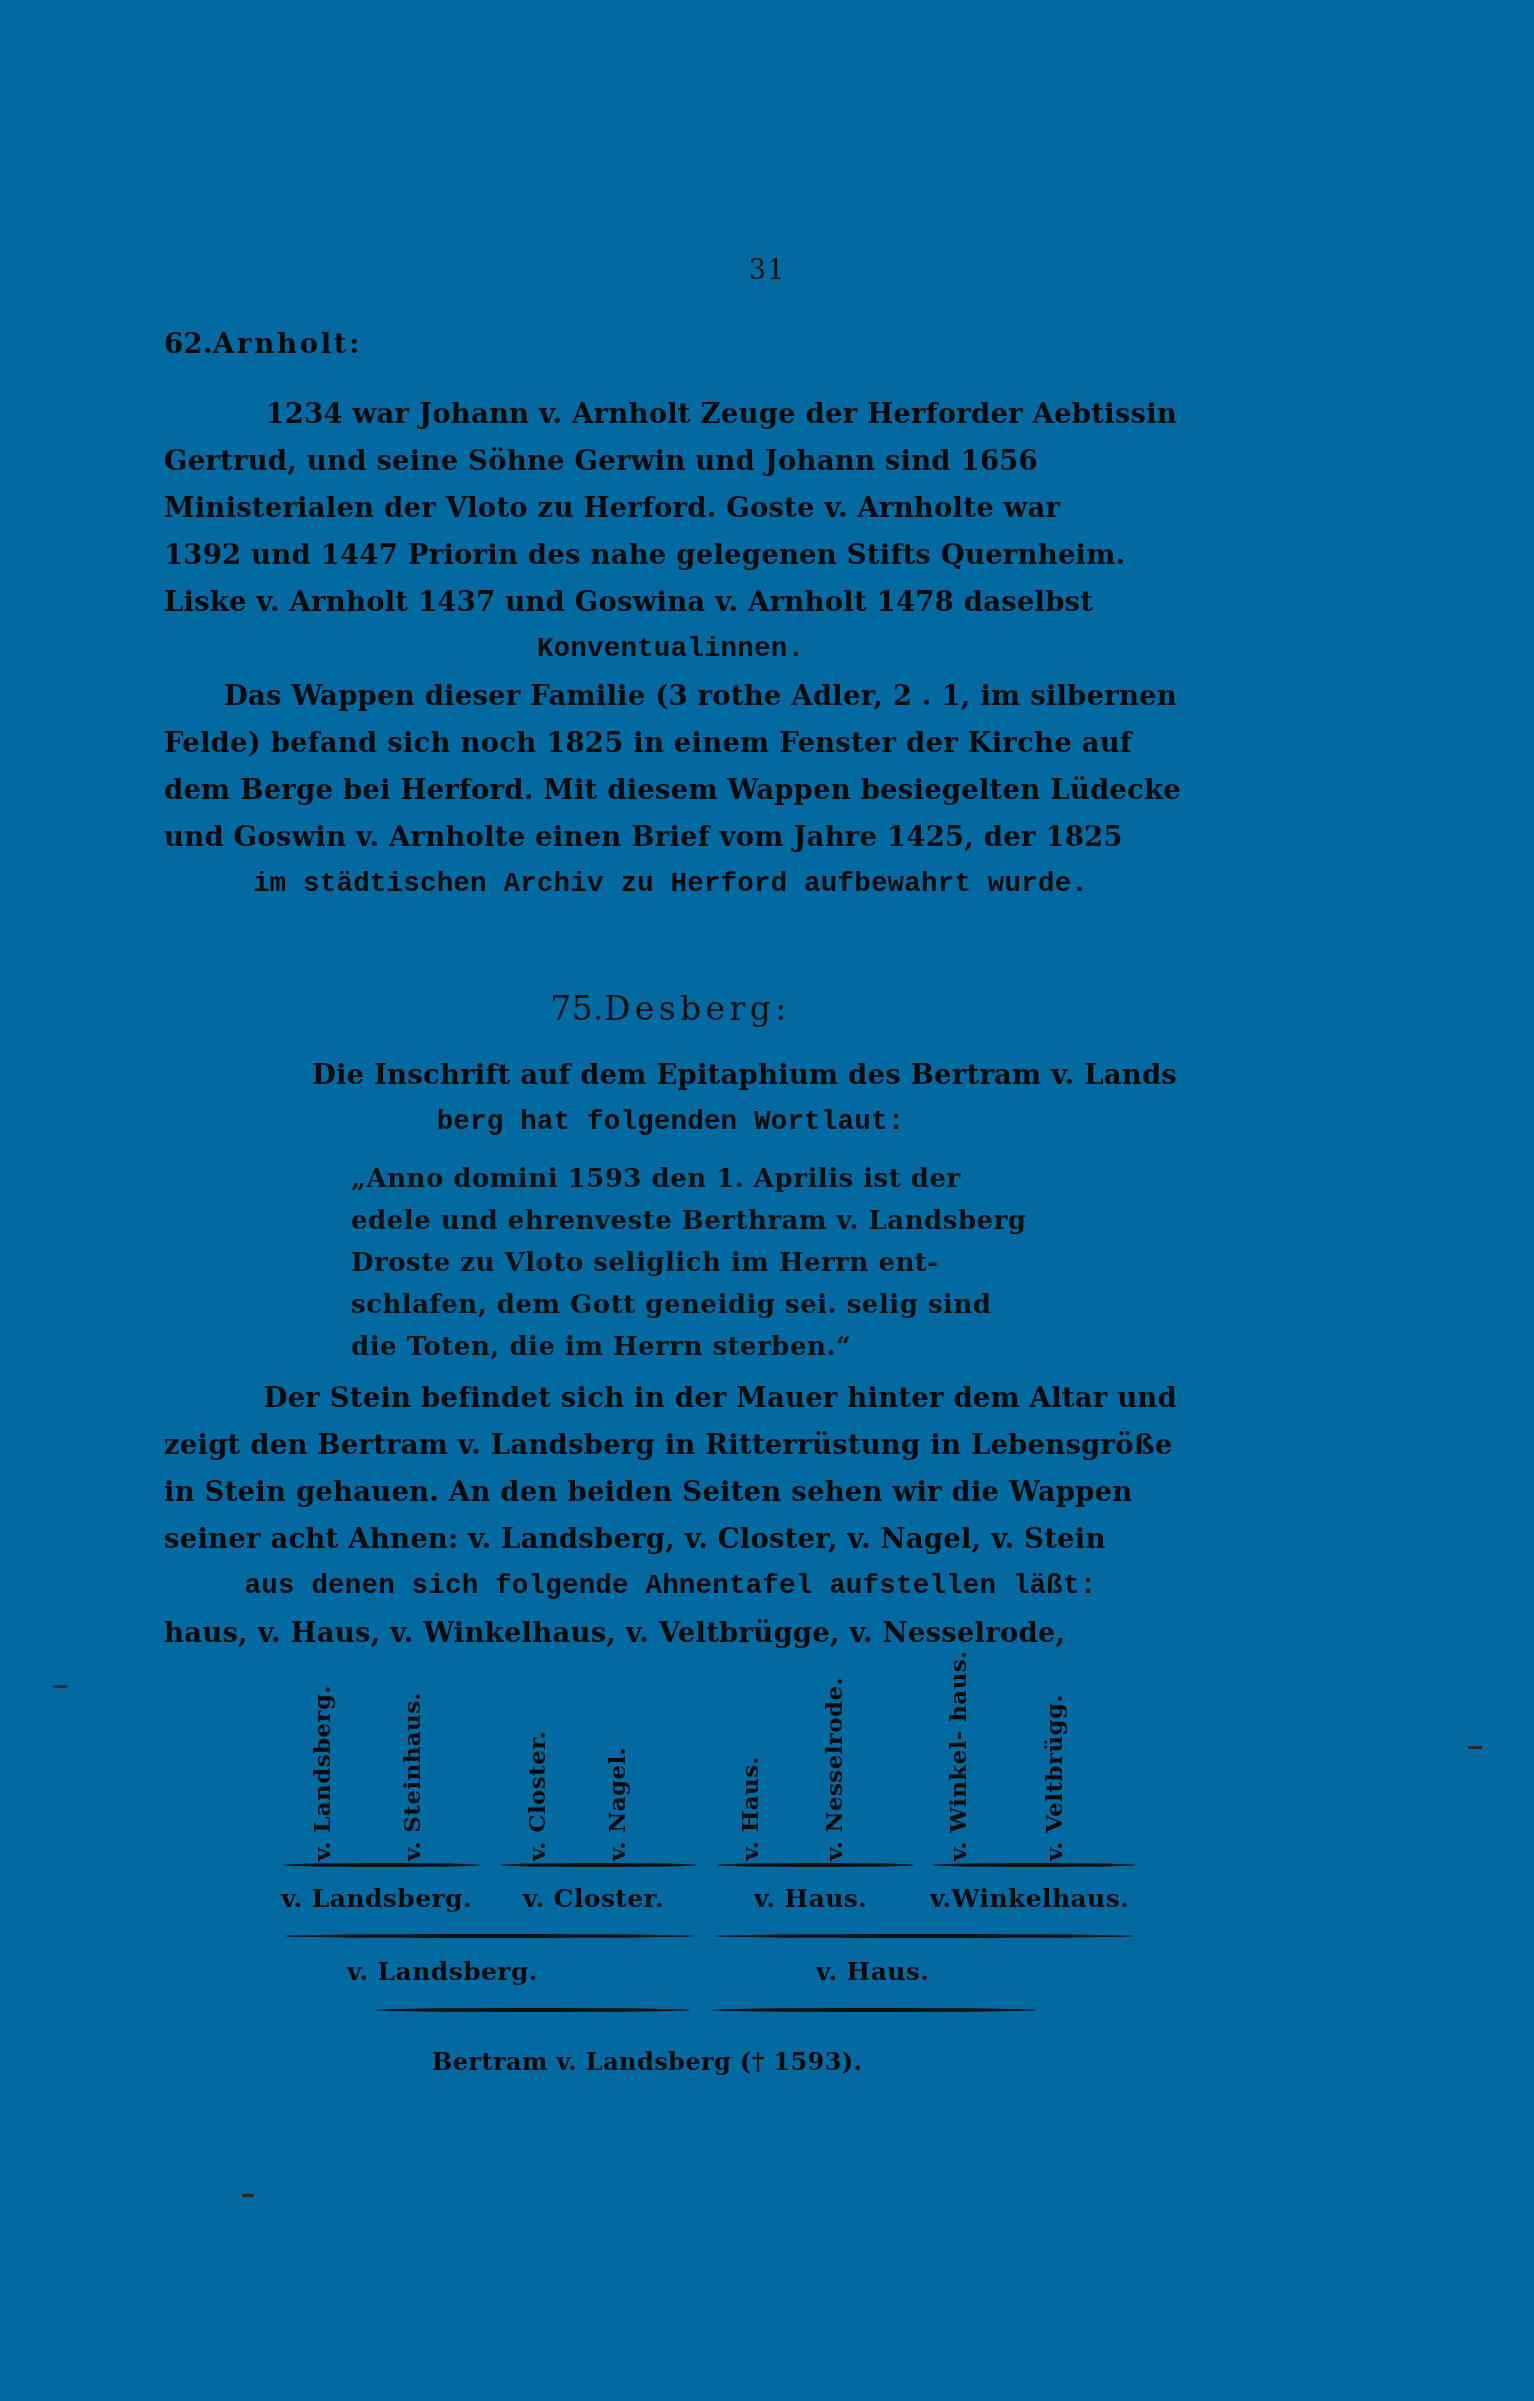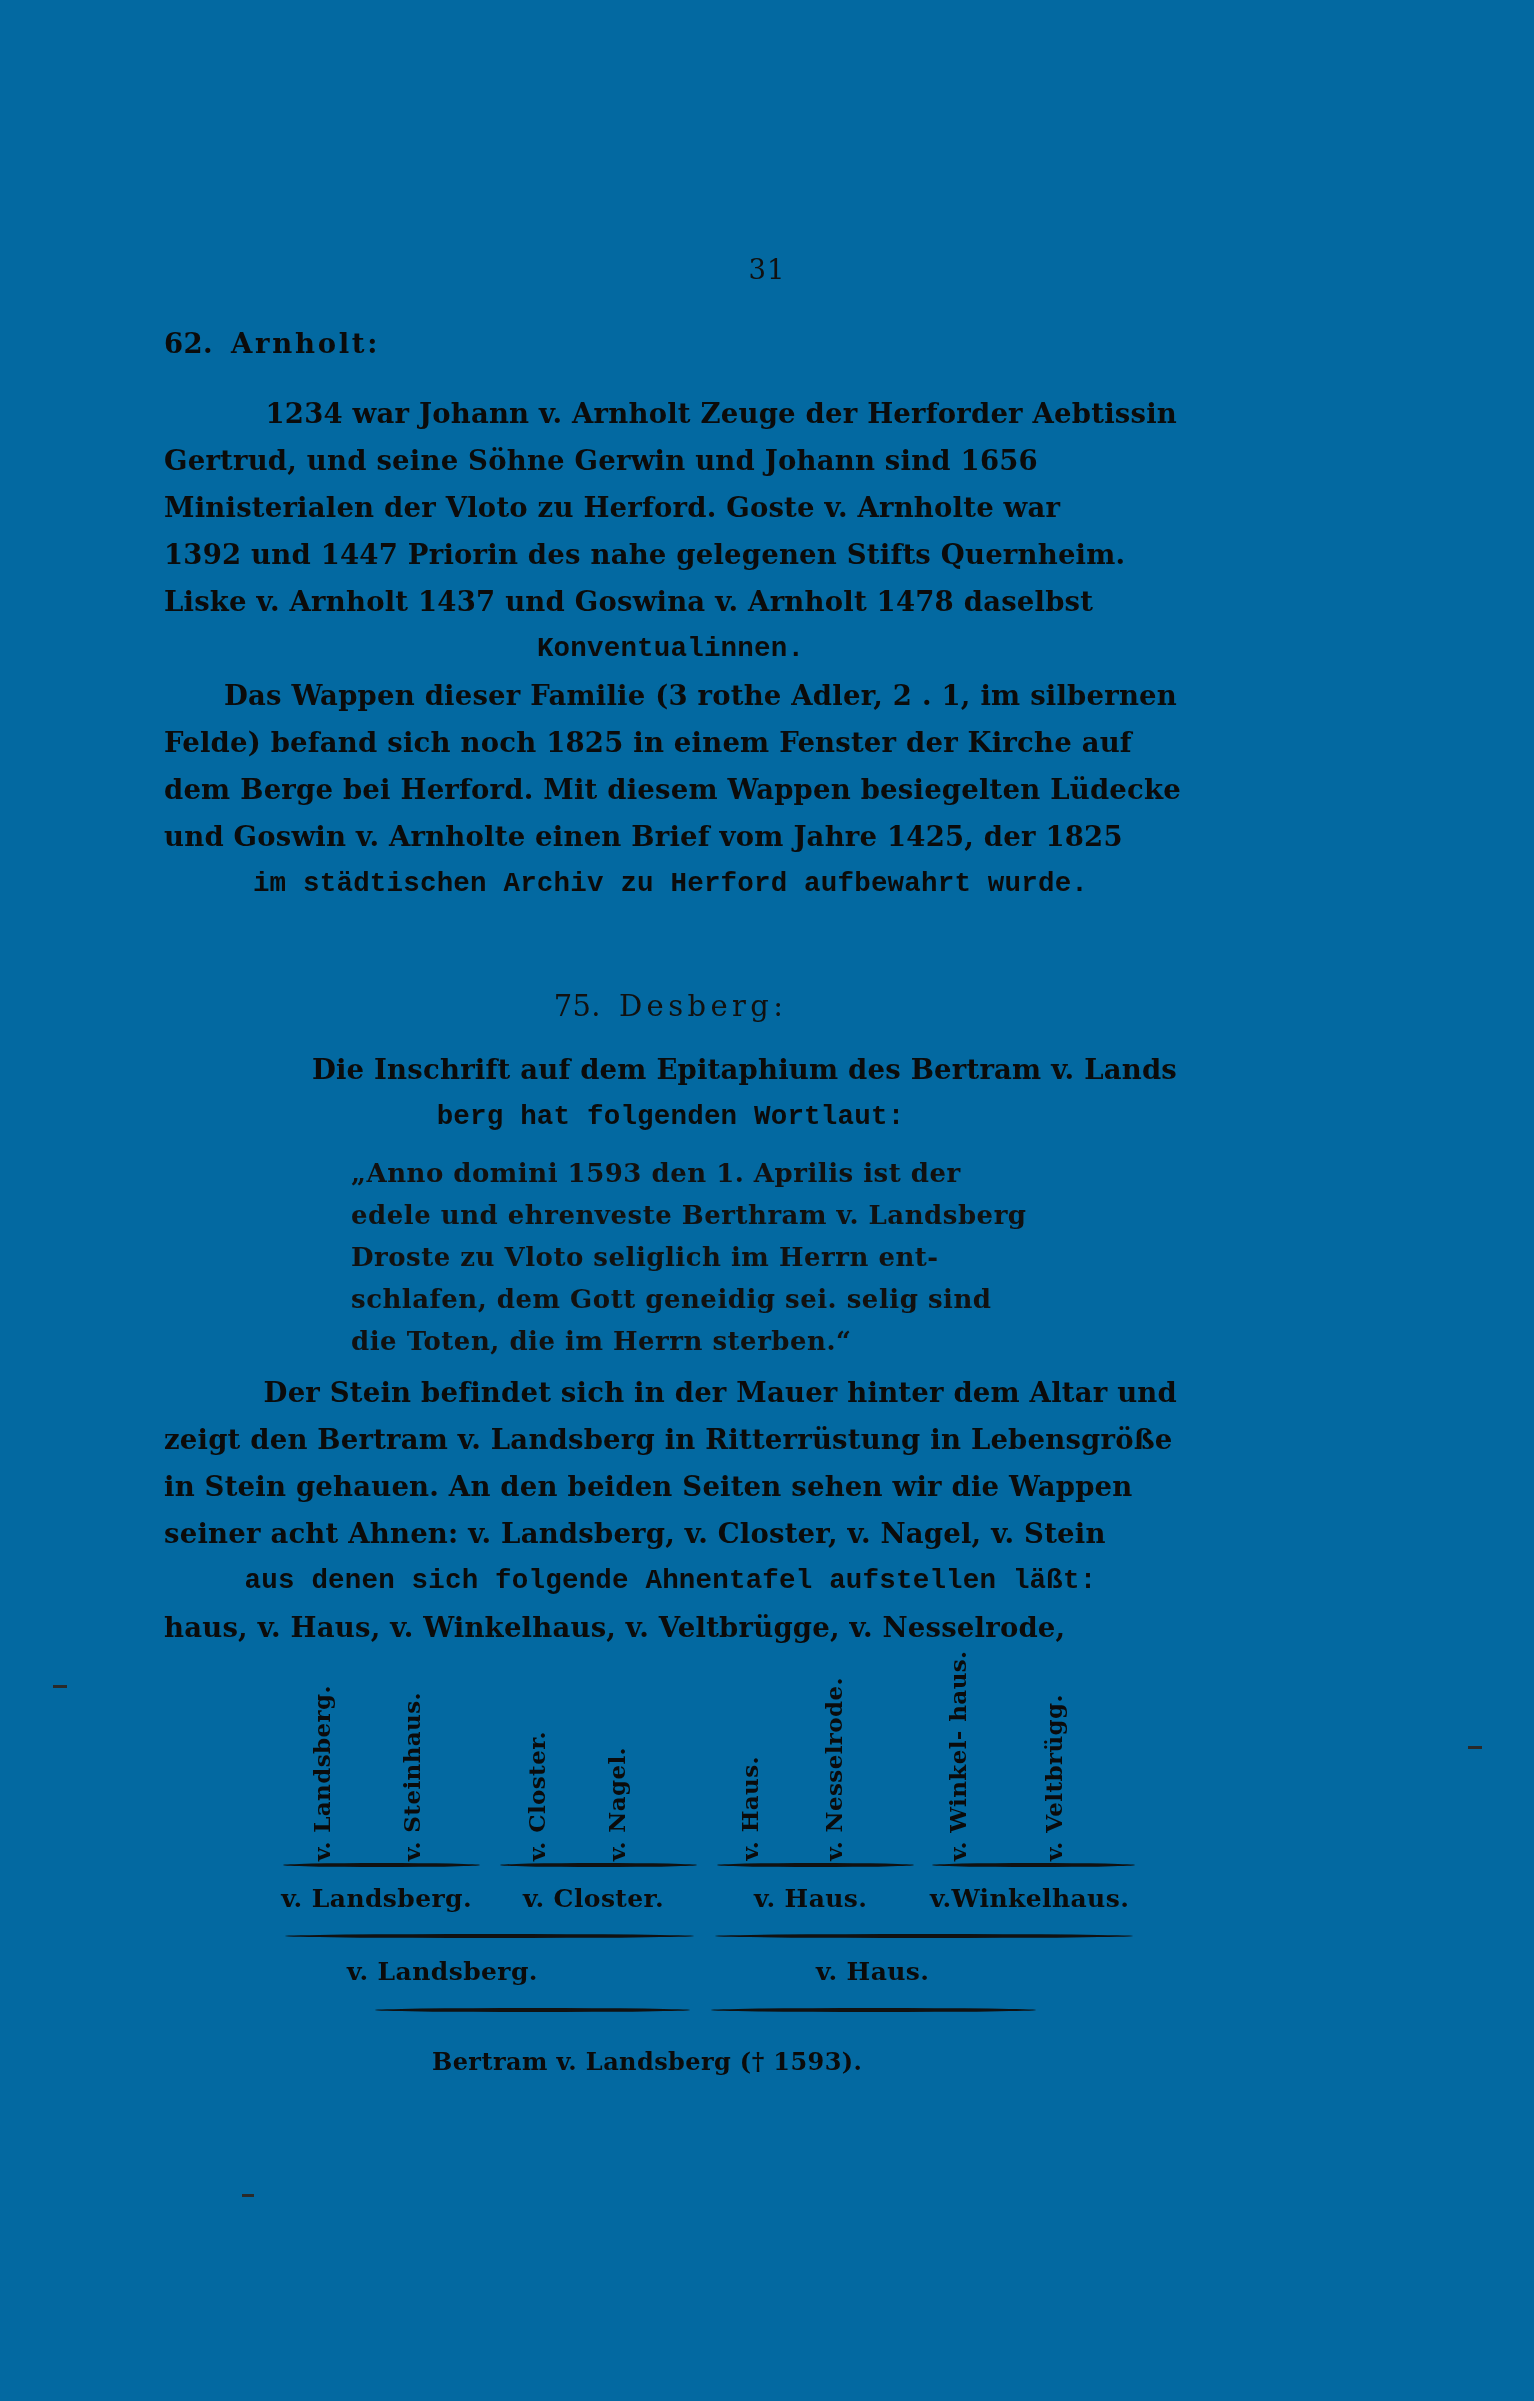--- a/index.html
+++ b/index.html
@@ -40,32 +40,32 @@
   .column {
     position: absolute;
     left: 164px;
     top: 320px;
     width: 1013px;
   }
 
   
   .section-head {
     text-align: center;
-    font-size: 29px;
+    font-size: 33px;
     font-family: "DejaVu Serif", serif;
     color: #111;
     margin: 0 0 23px 0;
     font-weight: 400;
   }
   .section-head .num {
     letter-spacing: 0.4px;
   }
   .section-head .name {
     letter-spacing: 4.4px;
-    margin-left: 18px;
+    margin-left: 0;
   }
   .section-head.fraktur .name {
     font-family: "DejaVu Serif", serif;
     font-weight: 600;
     letter-spacing: 2.7px;
   }
 
   
   .fraktur {
     font-family: "DejaVu Serif", serif;

